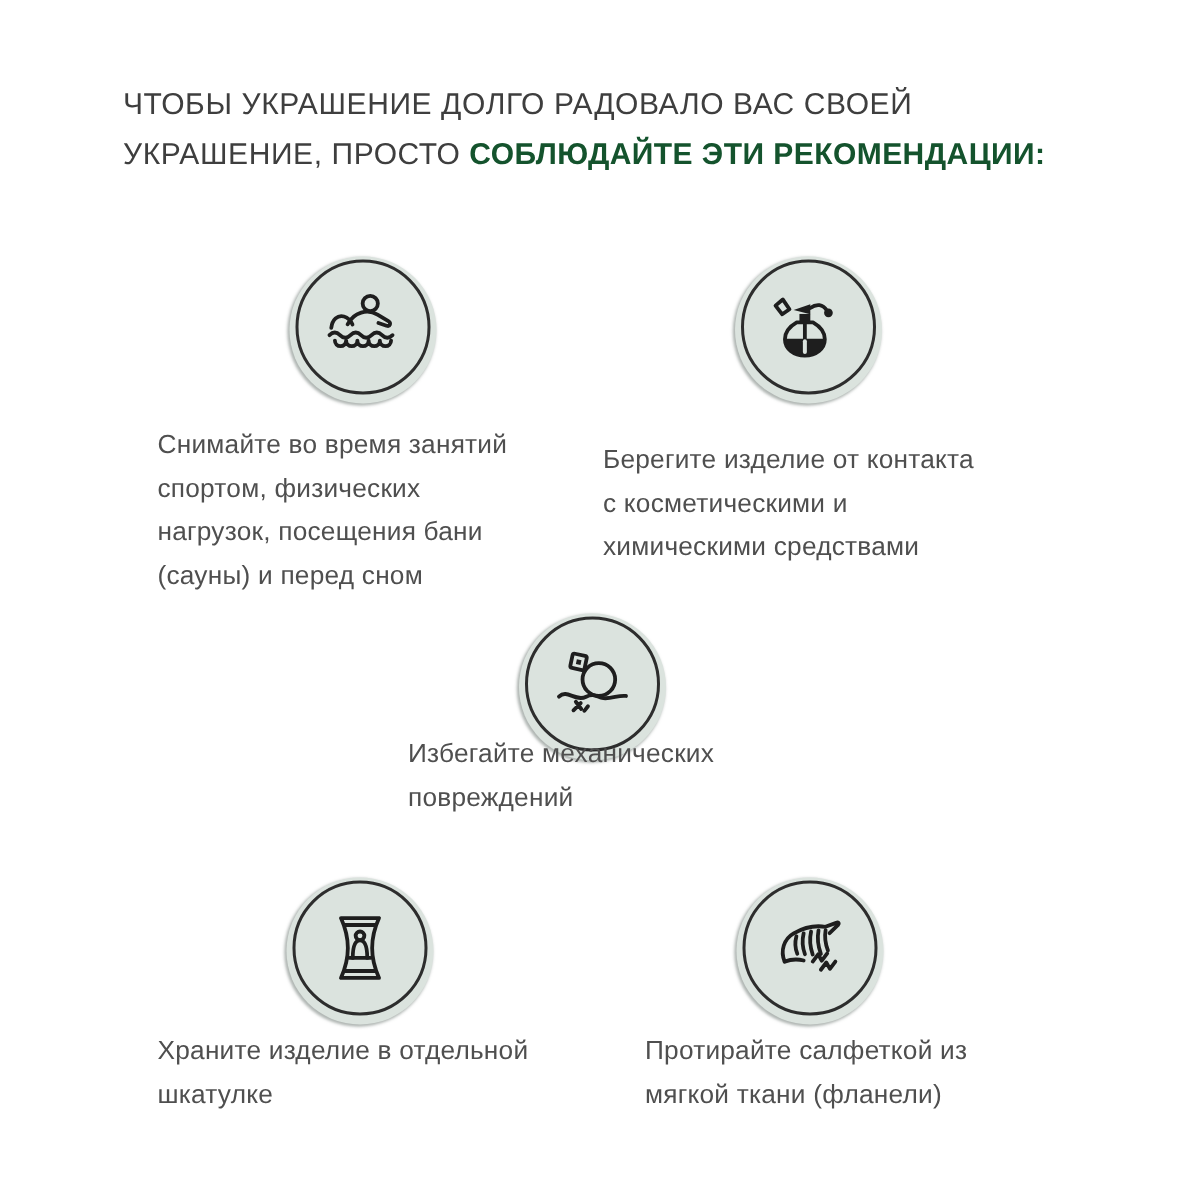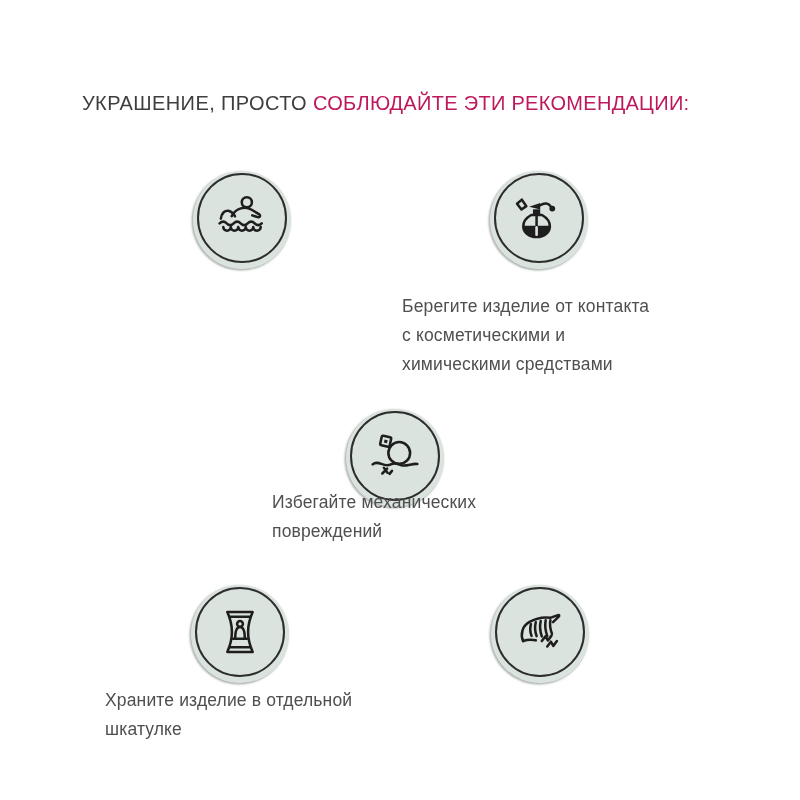--- a/index.html
+++ b/index.html
@@ -5,21 +5,21 @@
   html,body { margin:0; padding:0; background:#ffffff; }
   .page {
     position:relative; width:800px; height:800px; background:#ffffff;
     font-family:"Liberation Sans", sans-serif; overflow:hidden;
   }
   .heading {
     position:absolute; left:82px; top:54px; width:672px;
     font-size:20px; line-height:33px; letter-spacing:0.4px;
     color:#3e3e3e; font-weight:400;
   }
-  .heading .bold { font-weight:400; color:#be185d; letter-spacing:0.3px; }
+  .heading .bold { font-weight:700; color:#14532d; letter-spacing:0.3px; }
   .badge {
     position:absolute; width:98px; height:98px; border-radius:50%;
     background:#dbe3de;
     box-shadow:-1px 1px 2px 0.5px rgba(110,120,115,0.55);
     display:flex; align-items:center; justify-content:center;
   }
   .badge::before {
     content:""; position:absolute; top:2px; left:4px; right:4px; bottom:6px;
     border:2px solid #2d2d2d; border-radius:50%;
   }
@@ -43,33 +43,37 @@
   #text-3 { left:272px; top:488px; width:300px; }
   #text-4 { left:105px; top:686px; width:330px; }
   #text-5 { left:430px; top:686px; width:330px; }
 </style>
 </head>
 <body>
 
 <div class="page">
 
   <div class="heading">
-    <br>
+    <span>ЧТОБЫ УКРАШЕНИЕ ДОЛГО РАДОВАЛО ВАС СВОЕЙ</span><br>
     <span>УКРАШЕНИЕ, ПРОСТО </span><span class="bold">СОБЛЮДАЙТЕ ЭТИ РЕКОМЕНДАЦИИ:</span>
   </div>
 
   <div class="badge" id="badge-1">
     <svg width="58" height="58" viewBox="0 0 48 48">
       <circle class="ico" cx="28" cy="11" r="4.2"></circle>
       <path class="ico" d="M6.5 24.5 C7 20 10 17.2 13.5 18.2 C15.8 18.9 17.3 20.6 18.2 22.6"></path>
       <path class="ico" d="M15.5 22.5 C19 15.8 26.5 13.8 32 17.2 L38 20.8 C39.6 21.8 39 23.9 37 23.3 L32.5 21.8"></path>
       <path class="ico" d="M5.5 28.5 C7.4 26.6 9.4 26.6 11.3 28.5 C13.2 30.4 15.2 30.4 17.1 28.5 C19 26.6 21 26.6 22.9 28.5 C24.8 30.4 26.8 30.4 28.7 28.5 C30.6 26.6 32.6 26.6 34.5 28.5 C36.4 30.4 38.4 30.4 40.3 28.5"></path>
       <path class="ico" d="M8.5 31.5 A3.1 3.1 0 0 0 14.7 31.5 A3.1 3.1 0 0 0 20.9 31.5 A3.1 3.1 0 0 0 27.1 31.5 A3.1 3.1 0 0 0 33.3 31.5 A3.1 3.1 0 0 0 39.5 31.5"></path>
     </svg>
   </div>
+  <div class="item-text" id="text-1">Снимайте во время занятий
+спортом, физических
+нагрузок, посещения бани
+(сауны) и перед сном</div>
 
   <div class="badge" id="badge-2">
     <svg width="58" height="58" viewBox="0 0 48 48">
       <path class="ico" d="M17.5 21.5 H26.5 C30.5 23.8 33 27.3 33 30.8 C33 36 28.2 39.8 22 39.8 C15.8 39.8 11 36 11 30.8 C11 27.3 13.5 23.8 17.5 21.5 Z"></path>
       <path class="ico-fill" d="M11.05 30.5 C11 30.8 11 31 11 31.2 C11 36 15.8 39.6 22 39.6 C28.2 39.6 33 36 33 31.2 C33 31 33 30.8 32.95 30.5 Z"></path>
       <path class="ico" d="M22 21.5 V30.5"></path>
       <path class="ico-knockout" d="M22 31.8 V37.8"></path>
       <rect class="ico-fill" x="19" y="16.8" width="6" height="4.7"></rect>
       <path class="ico-fill" d="M25 17 L25 11.5 L15.8 14.6 Z"></path>
       <path class="ico" d="M13.5 14.2 L9.8 8.8 L5.8 12.2 L9.5 17 Z"></path>
@@ -108,14 +112,16 @@
 шкатулке</div>
 
   <div class="badge" id="badge-5">
     <svg width="58" height="58" viewBox="0 0 48 48">
       <path class="ico" d="M10 31.5 C7.5 25.5 9.6 19 15 15.9 C20.3 12.9 27 11.4 32.5 12.3 L38.8 10 C39.8 9.6 40.3 10.6 39.5 11.3 L34.8 15.8"></path>
       <path class="ico" d="M16.5 17.5 C15.6 20.8 15.7 24 17 27.2 M20.5 15.9 C19.6 19.6 19.7 23.4 21.2 27.4 M24.6 14.9 C23.7 18.8 23.9 23 25.5 27.6 M28.7 14.3 C28 18 28.3 22.6 30 27.3 M32.6 14.2 C32 17.6 32.4 21.4 33.9 25.4"></path>
       <path class="ico" d="M10 31.5 C13.5 30.2 17 30 20.5 30.9"></path>
       <path class="ico" d="M25.5 31.5 L28.5 27.5 L30.5 31 L33.5 27 M30 36 L33 32 L35 35.5 L38 31.5"></path>
     </svg>
   </div>
+  <div class="item-text" id="text-5">Протирайте салфеткой из
+мягкой ткани (фланели)</div>
 
 </div>
 
 </body></html>

